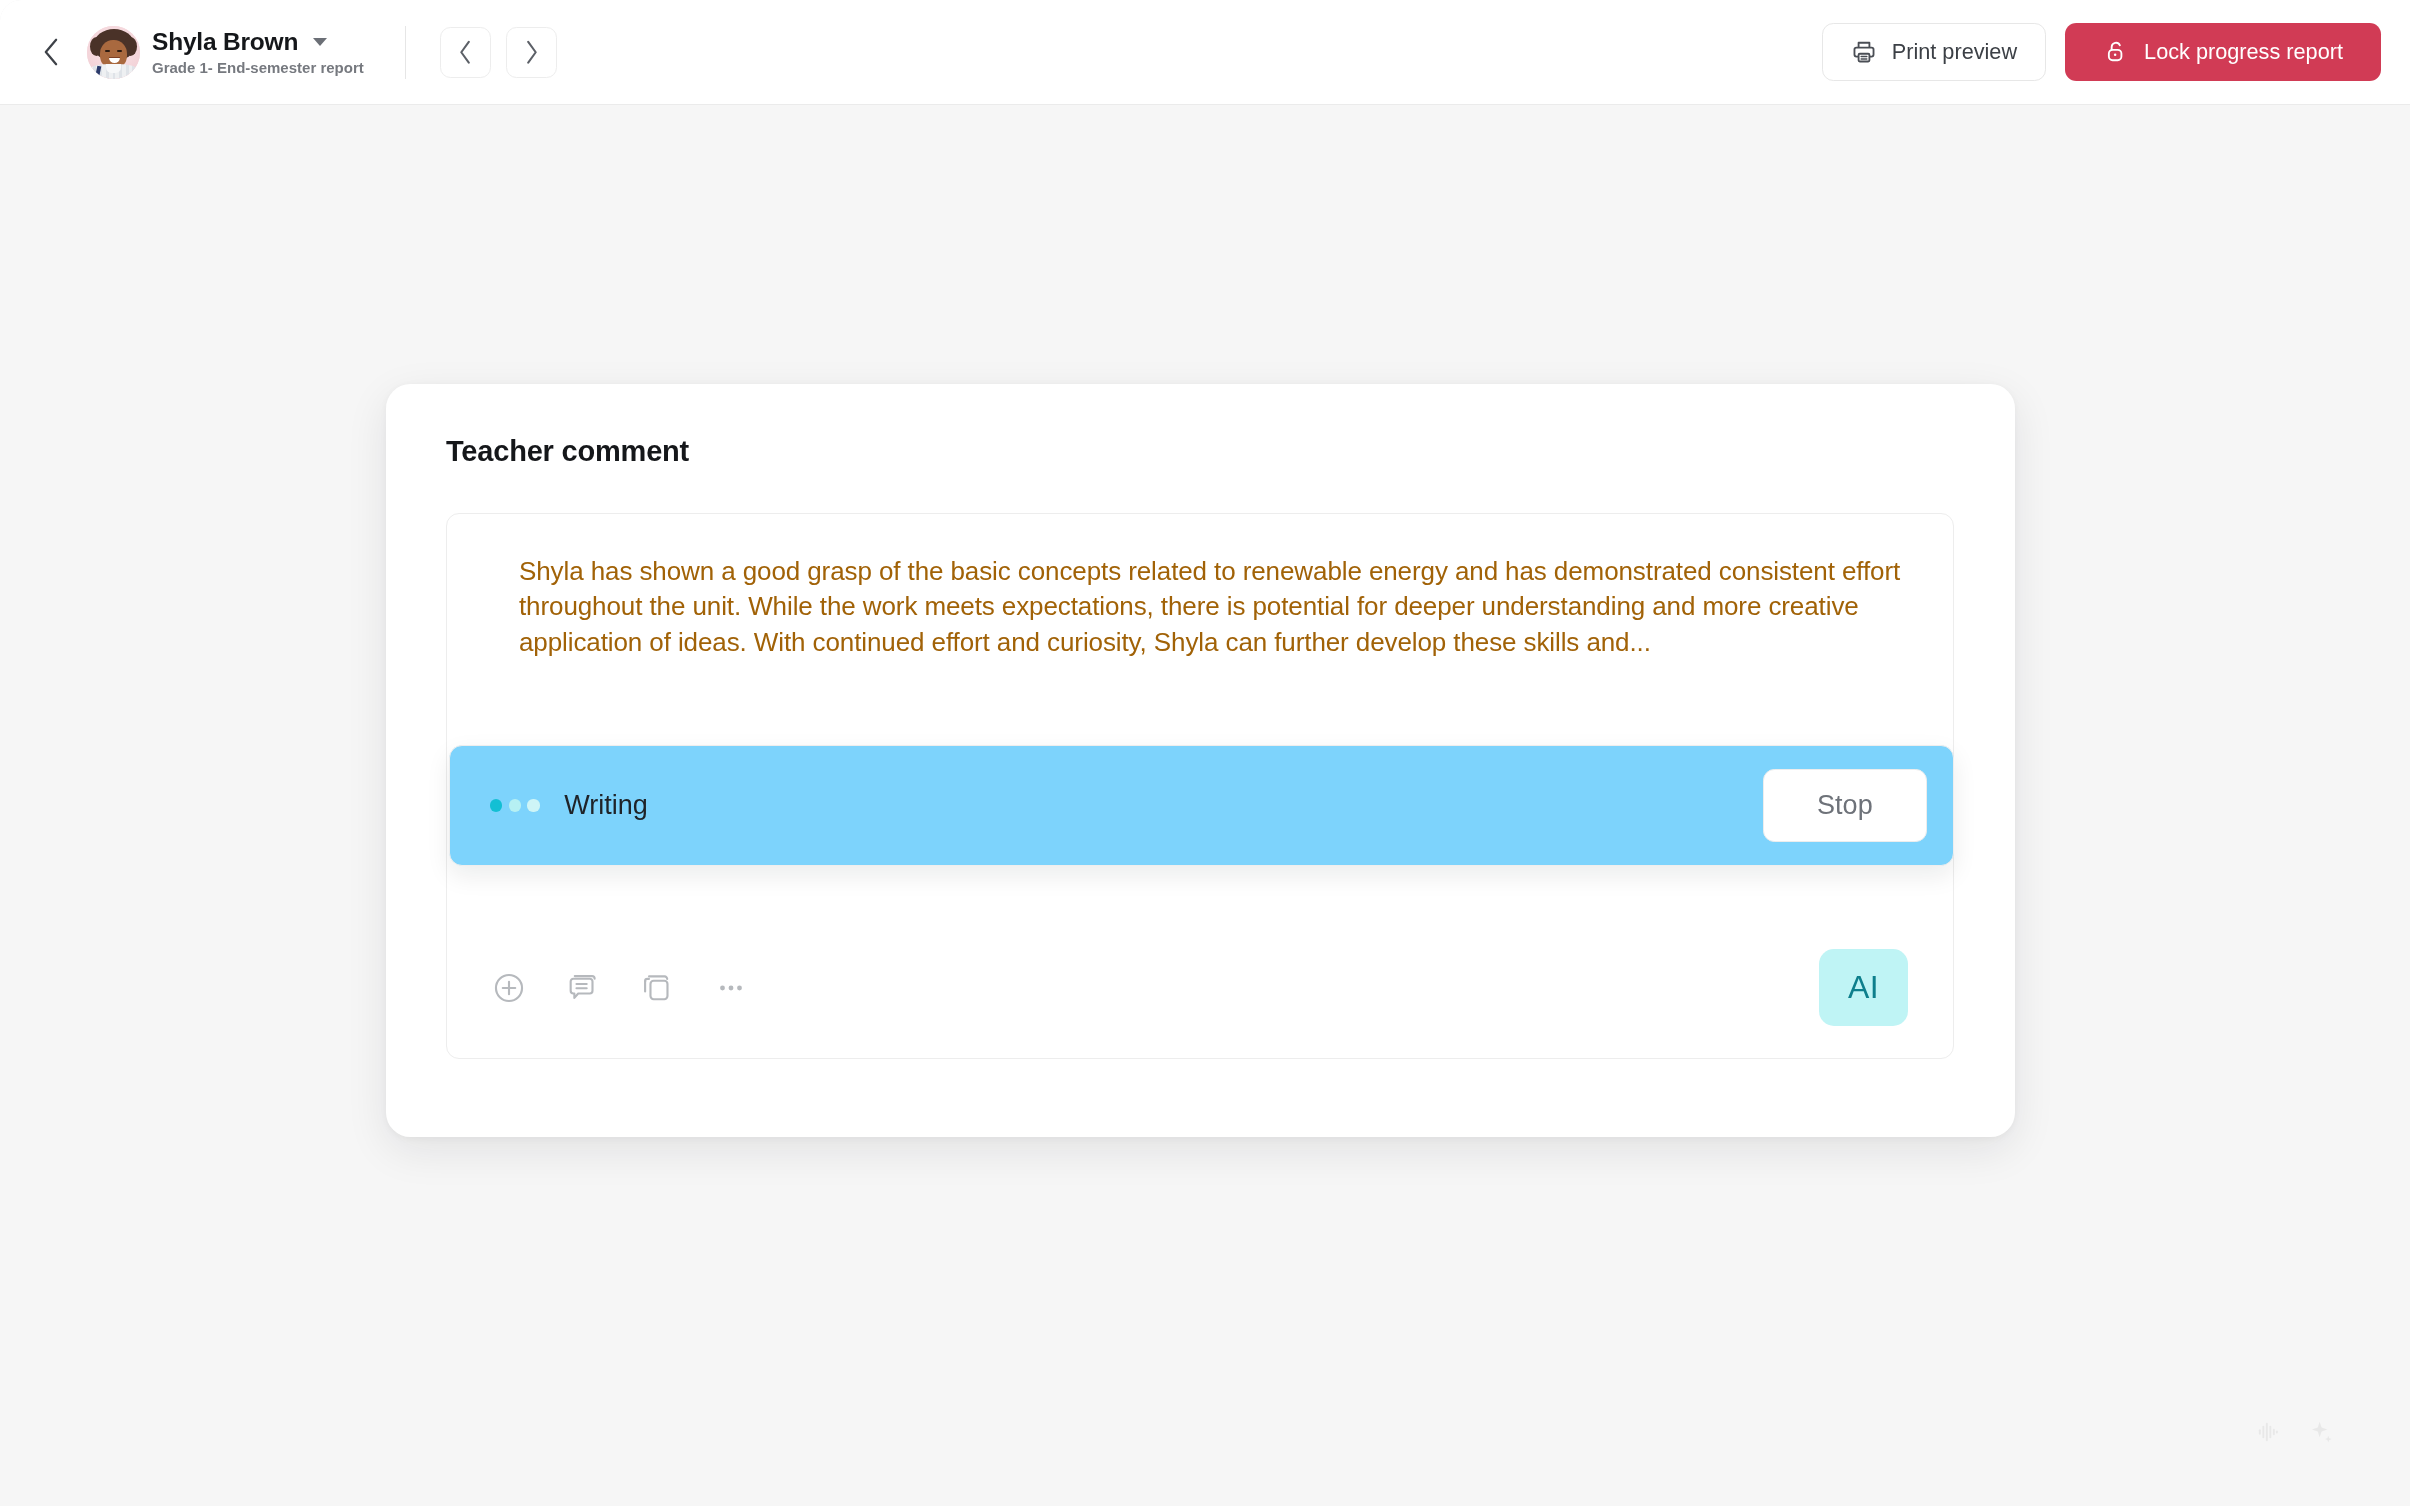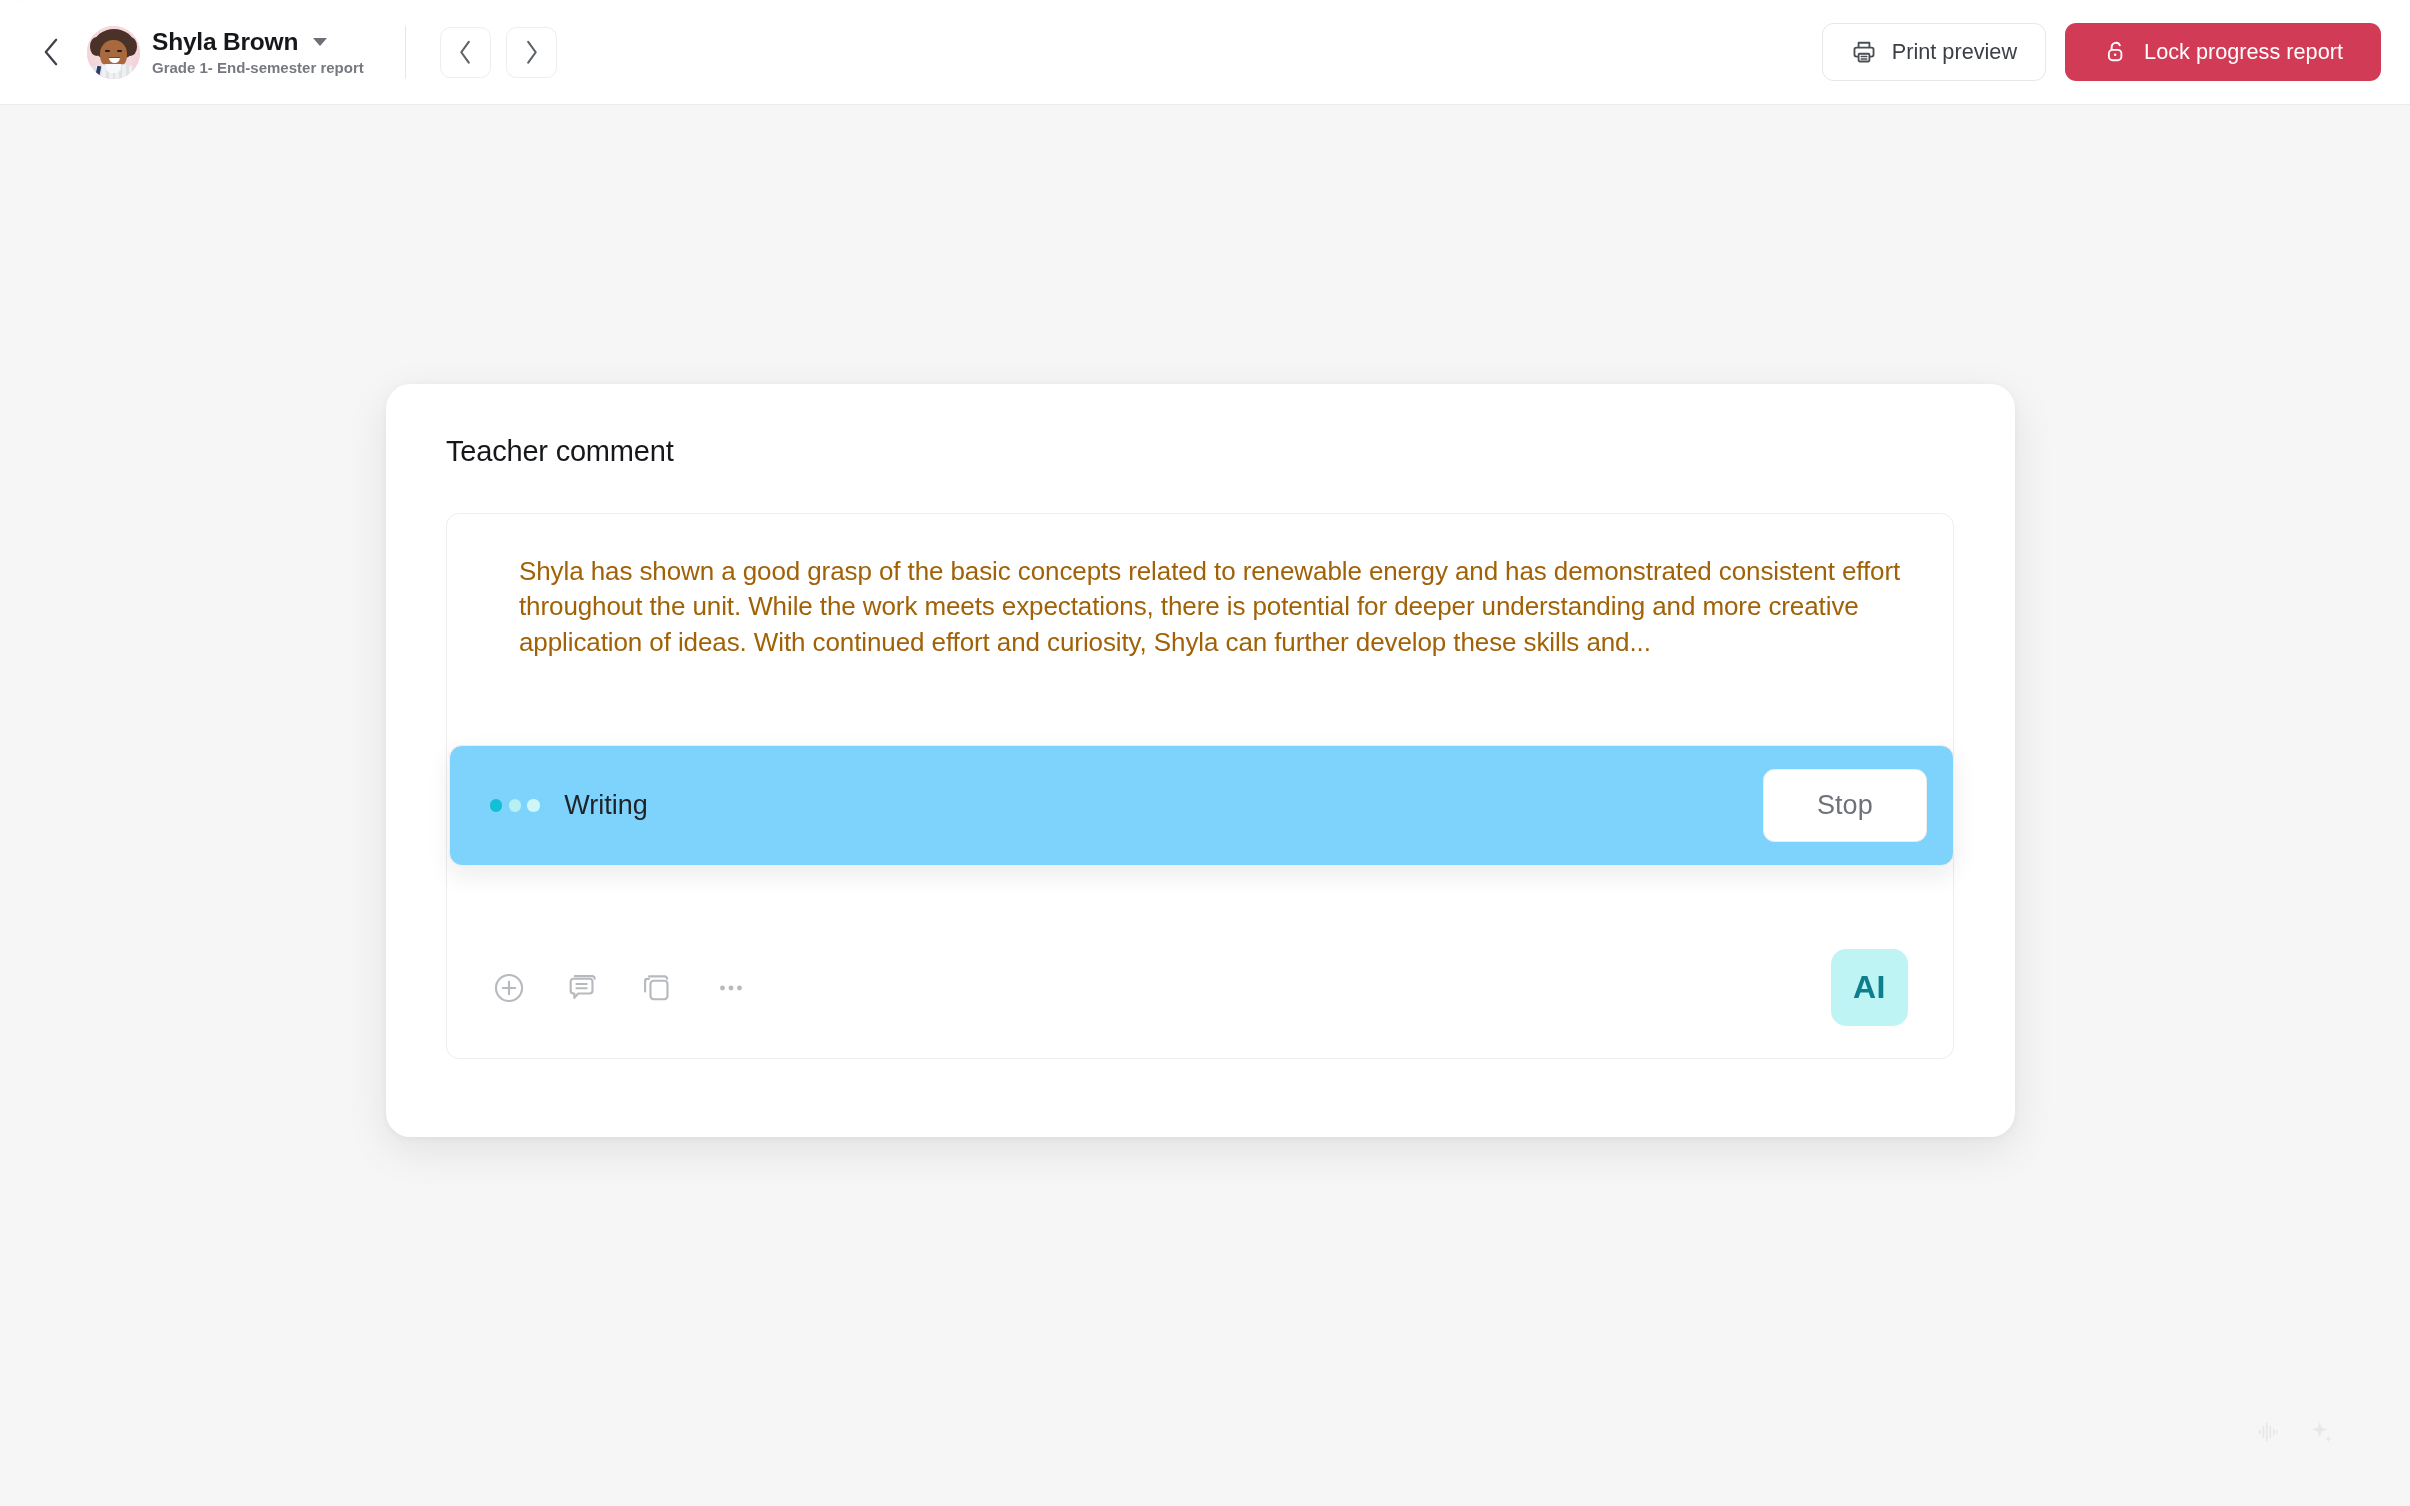--- a/index.html
+++ b/index.html
@@ -100,21 +100,21 @@
   
   .card {
     position:absolute; left:386px; top:384px;
     width:1629px; height:753px;
     background:#ffffff;
     border-radius:24.5px;
     box-shadow:0 13px 43px rgba(18,22,30,0.09), 0 1.9px 7.5px rgba(18,22,30,0.04);
     padding:51px 60px 0 60px;
   }
   .card-title {
-    font-size:29px; font-weight:400; color:#15171a;
+    font-size:29px; font-weight:700; color:#15171a;
     letter-spacing:-0.2px;
   }
   .comment-box {
     position:relative;
     margin-top:45px;
     width:1508px; height:546px;
     border:0.9px solid #ededed; border-radius:13px;
     background:#fff;
     padding:40px 45px 0 45px;
   }
@@ -149,23 +149,23 @@
   }
 
   
   .toolbar {
     position:absolute; left:45px; right:45px; bottom:32px;
     display:flex; align-items:center; gap:40px;
   }
   .tool-icon { cursor:pointer; display:flex; align-items:center; justify-content:center; }
   .ai-badge {
     margin-left:auto;
-    width:77px; height:77px; border-radius:15px;
+    width:89px; height:77px; border-radius:15px;
     background:#bff4f5; color:#0d7f8c;
-    font-size:32px; font-weight:700;
+    font-size:32px; font-weight:400;
     display:flex; align-items:center; justify-content:center;
     cursor:pointer; letter-spacing:0.5px;
   }
 
   
   .float-widgets {
     position:absolute; right:75px; bottom:58px;
     display:flex; align-items:center; gap:26px;
     opacity:0.5;
   }

